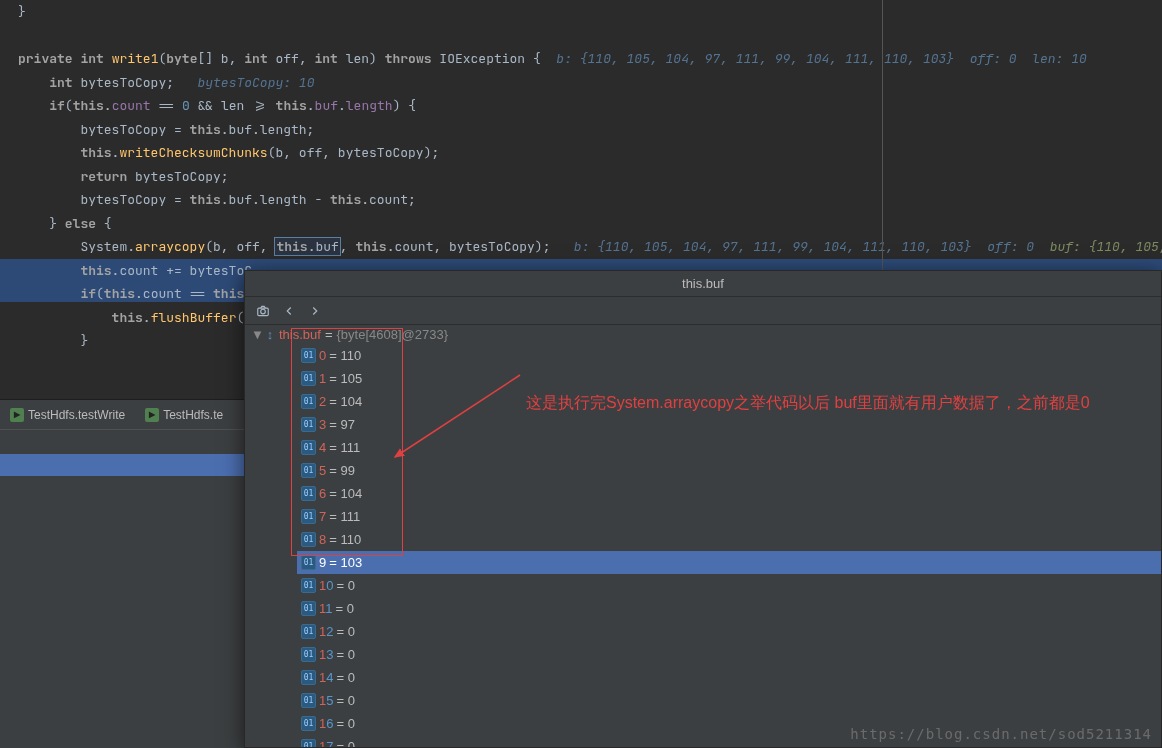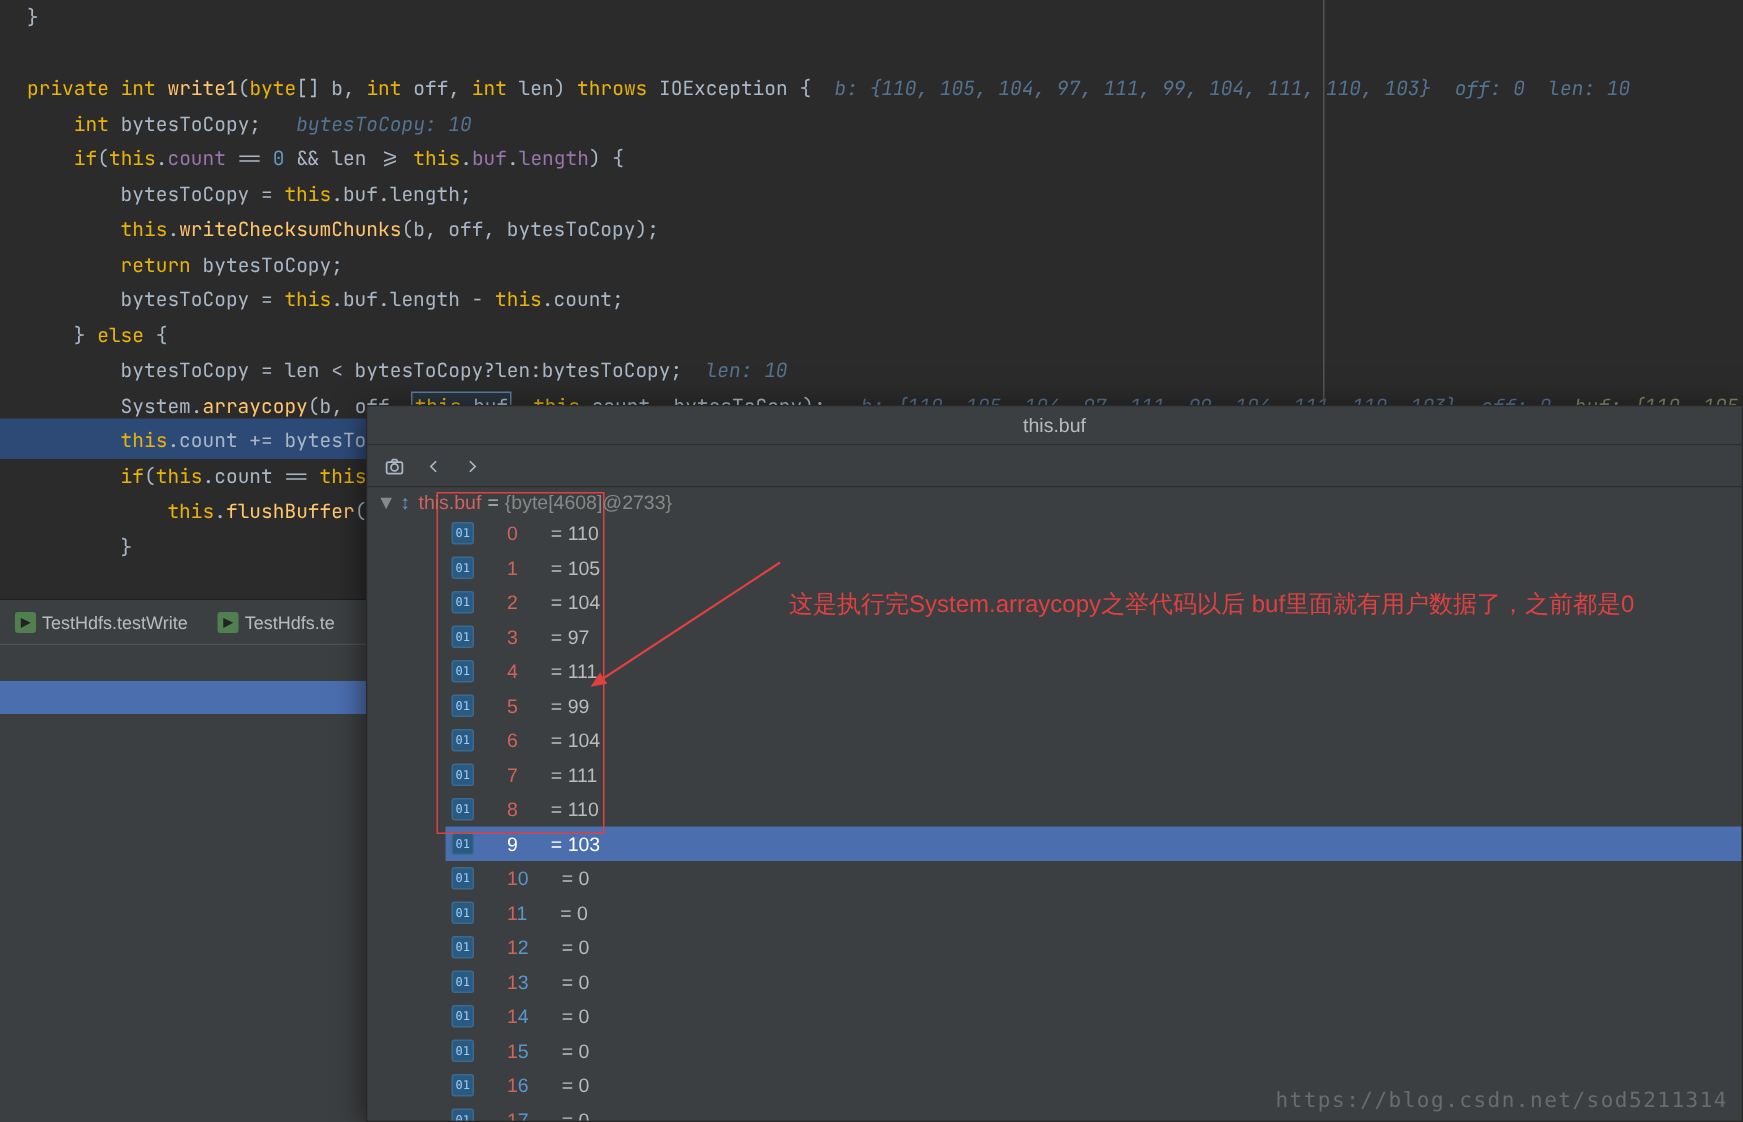--- a/index.html
+++ b/index.html
@@ -16,21 +16,21 @@
     position:absolute; left:0; top:0; width:1162px; height:400px;
     padding-top:0;
   }
   .line {
     white-space:pre;
     line-height:23.5px;
     padding-left:18px;
     position:relative;
   }
   
-  .kw     { color:#eab308; }
+  .kw     { color:#a3a3a3;font-weight:bold; }
   .num    { color:#6897bb; }
   .field  { color:#9876aa; }
   .fn     { color:#ffc66d; }
   .cls    { color:#a9b7c6; }
   .hintval{ color:#547391; font-style:italic;}
   .hintname{ color:#7c8a60; font-style:italic;}
   .hl-box { outline:1px solid #5a7fa0; background:rgba(40,70,110,0.3); padding:0 1px;}
   .exec-line-bg { position:absolute; left:0; width:100%; height:23.5px; background:#2d4a77; }
 
   .right-border { position:absolute; top:0; left:882px; width:1px; height:400px; background:#555; }
@@ -97,21 +97,21 @@
     background:#3c3f41;
   }
   .tree-root {
     display:flex;align-items:center;gap:4px;
     padding:2px 6px;
     position:relative; z-index:2;
   }
   .tw { width:10px;text-align:center;color:#888;display:inline-block;}
   .tree-list { padding-left:52px; }
   .tree-item {
-    display:flex;align-items:center;gap:22px;
+    display:flex;align-items:center;gap:3px;
     height:23px;
     position:relative;
     padding-left:4px;
   }
   .tree-item.sel { background:#4b6eaf; color:#fff; width:100%; }
   .prim-icon {
     width:15px;height:15px;background:#2a5a7f;border:1px solid #3a6a90;
     border-radius:2px;display:inline-flex;align-items:center;justify-content:center;
     font-size:8px;color:#9cf;font-family:monospace;
   }
@@ -153,21 +153,20 @@
 <div class="line"><span>}</span></div>
 <div class="line"> </div>
 <div class="line"><span class="kw">private</span> <span class="kw">int</span> <span class="fn">write1</span>(<span class="kw">byte</span>[] b, <span class="kw">int</span> off, <span class="kw">int</span> len) <span class="kw">throws</span> <span class="cls">IOException</span> {  <span class="hintval">b: {110, 105, 104, 97, 111, 99, 104, 111, 110, 103}</span>  <span class="hintval">off: 0</span>  <span class="hintval">len: 10</span></div>
 <div class="line">    <span class="kw">int</span> <span>bytesToCopy</span>;   <span class="hintval">bytesToCopy: 10</span></div>
 <div class="line">    <span class="kw">if</span>(<span class="kw">this</span>.<span class="field">count</span> <span>==</span> <span class="num">0</span> <span>&amp;&amp;</span> <span>len</span> <span>&gt;=</span> <span class="kw">this</span>.<span class="field">buf</span>.<span class="field">length</span>) {</div>
 <div class="line">        <span>bytesToCopy = </span><span class="kw">this</span><span>.buf.length;</span></div>
 <div class="line">        <span class="kw">this</span><span>.</span><span class="fn">writeChecksumChunks</span><span>(b, off, bytesToCopy);</span></div>
 <div class="line">        <span class="kw">return</span><span> bytesToCopy;</span></div>
 <div class="line">        <span>bytesToCopy = </span><span class="kw">this</span><span>.buf.length - </span><span class="kw">this</span><span>.count;</span></div>
 <div class="line">    <span>} </span><span class="kw">else</span><span> {</span></div>
-<div class="line">        <span>bytesToCopy = len &lt; bytesToCopy?len:bytesToCopy;</span>  <span class="hintval">len: 10</span></div>
 <div class="line">        <span>System.</span><span class="fn">arraycopy</span><span>(b, off, </span><span class="hl-box"><span class="kw">this</span><span>.buf</span></span><span>, </span><span class="kw">this</span><span>.count, bytesToCopy)</span>;   <span class="hintval">b: {110, 105, 104, 97, 111, 99, 104, 111, 110, 103}</span>  <span class="hintval">off: 0</span>  <span class="hintname">buf: {110, 105, 104,</span></div>
 <div class="line" style="background:#2d4a77;">        <span class="kw">this</span><span>.count += bytesToC</span></div>
 <div class="line">        <span class="kw">if</span><span>(</span><span class="kw">this</span><span>.count == </span><span class="kw">this</span><span>.</span></div>
 <div class="line">            <span class="kw">this</span><span>.</span><span class="fn">flushBuffer</span><span>(</span></div>
 <div class="line">        <span>}</span></div>
 </div>
 
 <div class="right-border"></div>
 
 <div class="tabs-strip">

